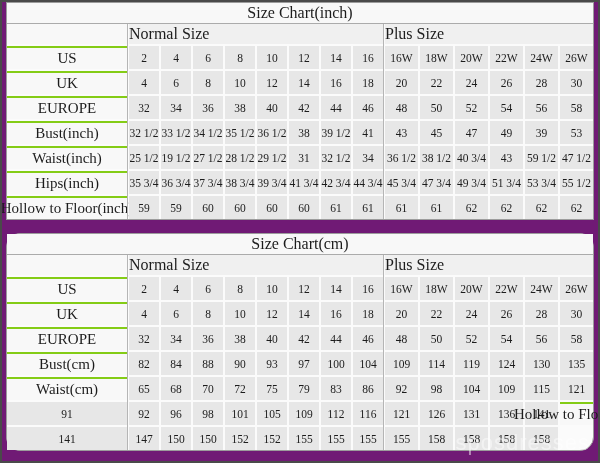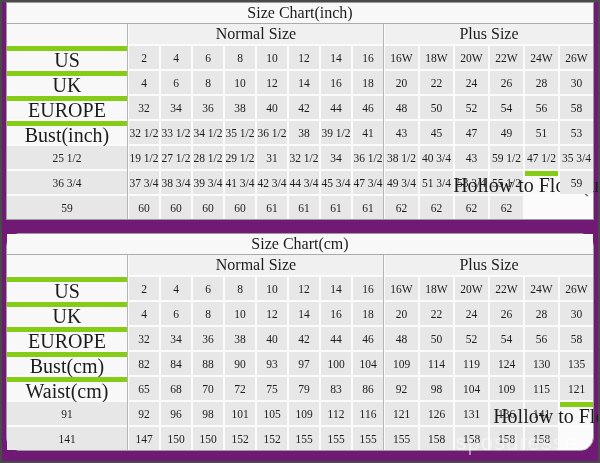--- a/index.html
+++ b/index.html
@@ -43,40 +43,40 @@
   .header-row {
     display: grid;
     grid-template-columns: 120px 254px 208px;
     column-gap: 2px;
     height: 20px;
     margin-bottom: 2px;
   }
   .corner-cell { background: #f8f8f8; }
   .section-header {
     background: #f0f0f0;
-    text-align: center;
+    text-align: left;
     line-height: 20px;
     font-size: 16px;
     white-space: nowrap;
   }
   .grid {
     display: grid;
     grid-template-columns: 120px repeat(8, 30px) repeat(6, 33px);
     grid-auto-rows: 23px;
     gap: 2px;
   }
   .cell {
     display: flex; align-items: center; justify-content: center;
     white-space: nowrap;
     overflow: visible;
   }
   .cell-label {
     background: #f8f8f8;
-    font-size: 20px;
-    border-top: 5px solid #84cc16;
+    font-size: 15px;
+    border-top: 2px solid #84cc16;
   }
   .cell-data {
     background: #e7e7e7;
     font-size: 11.5px;
   }
   .watermark {
     position: absolute;
     right: 8px; bottom: 5px;
     font-size: 22px;
     letter-spacing: 1px;
@@ -151,36 +151,38 @@
           <div class="cell cell-data">34 1/2</div>
           <div class="cell cell-data">35 1/2</div>
           <div class="cell cell-data">36 1/2</div>
           <div class="cell cell-data">38</div>
           <div class="cell cell-data">39 1/2</div>
           <div class="cell cell-data">41</div>
           <div class="cell cell-data">43</div>
           <div class="cell cell-data">45</div>
           <div class="cell cell-data">47</div>
           <div class="cell cell-data">49</div>
-          <div class="cell cell-data">51</div>
+          <div class="cell cell-data">39</div>
           <div class="cell cell-data">53</div>
+          <div class="cell cell-label">Waist(inch)</div>
           <div class="cell cell-data">25 1/2</div>
           <div class="cell cell-data">19 1/2</div>
           <div class="cell cell-data">27 1/2</div>
           <div class="cell cell-data">28 1/2</div>
           <div class="cell cell-data">29 1/2</div>
           <div class="cell cell-data">31</div>
           <div class="cell cell-data">32 1/2</div>
           <div class="cell cell-data">34</div>
           <div class="cell cell-data">36 1/2</div>
           <div class="cell cell-data">38 1/2</div>
           <div class="cell cell-data">40 3/4</div>
           <div class="cell cell-data">43</div>
           <div class="cell cell-data">59 1/2</div>
           <div class="cell cell-data">47 1/2</div>
+          <div class="cell cell-label">Hips(inch)</div>
           <div class="cell cell-data">35 3/4</div>
           <div class="cell cell-data">36 3/4</div>
           <div class="cell cell-data">37 3/4</div>
           <div class="cell cell-data">38 3/4</div>
           <div class="cell cell-data">39 3/4</div>
           <div class="cell cell-data">41 3/4</div>
           <div class="cell cell-data">42 3/4</div>
           <div class="cell cell-data">44 3/4</div>
           <div class="cell cell-data">45 3/4</div>
           <div class="cell cell-data">47 3/4</div>

